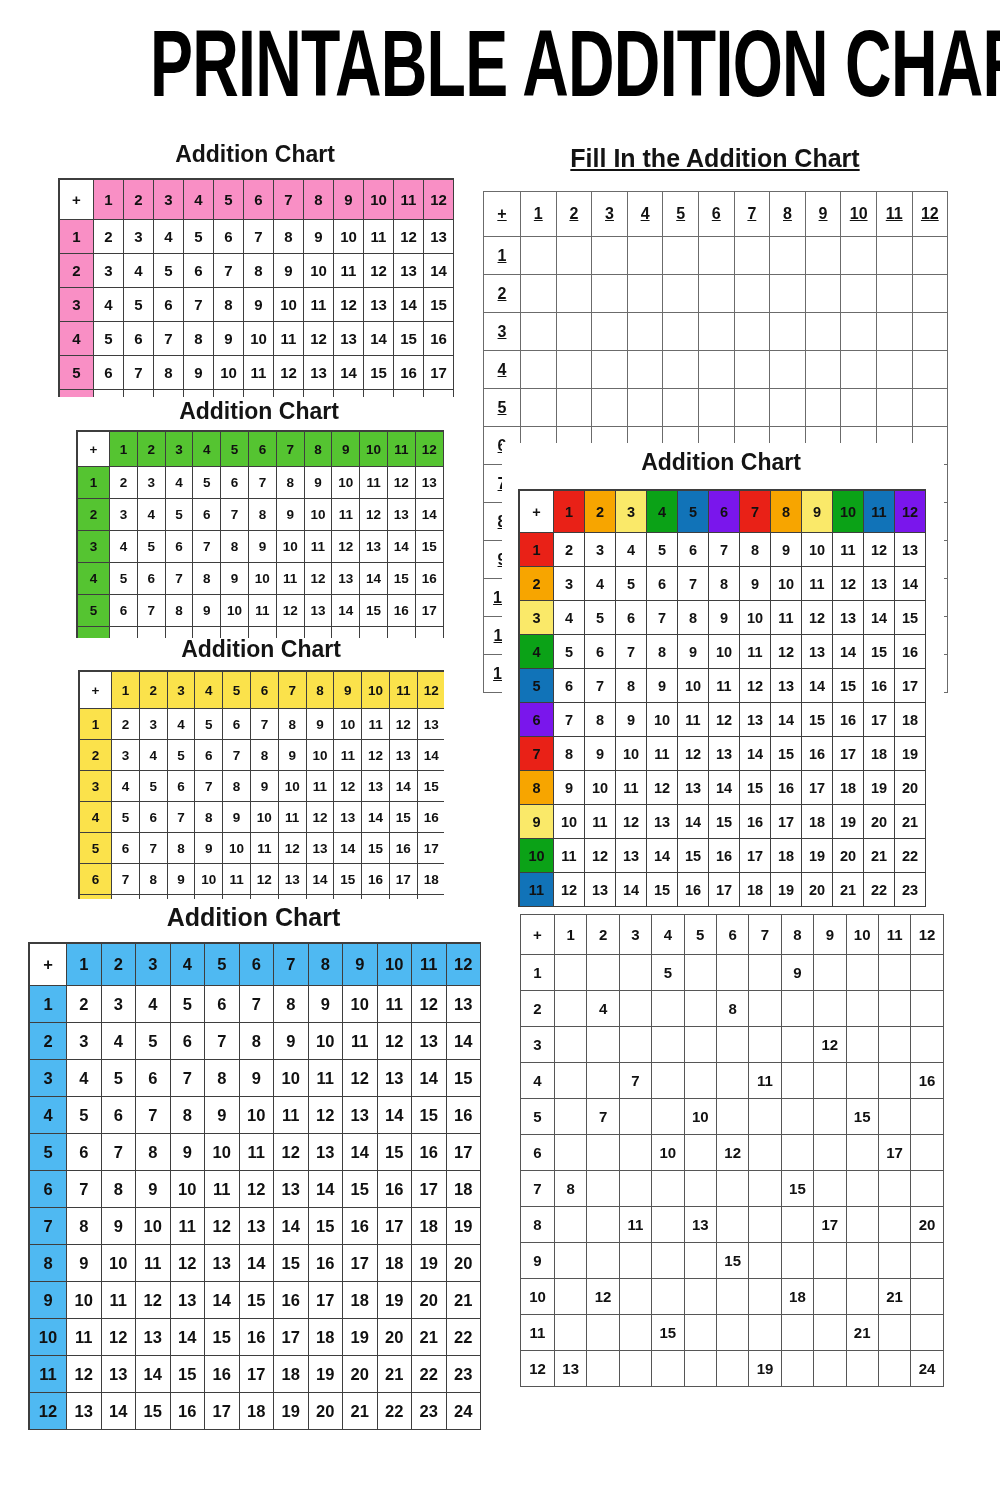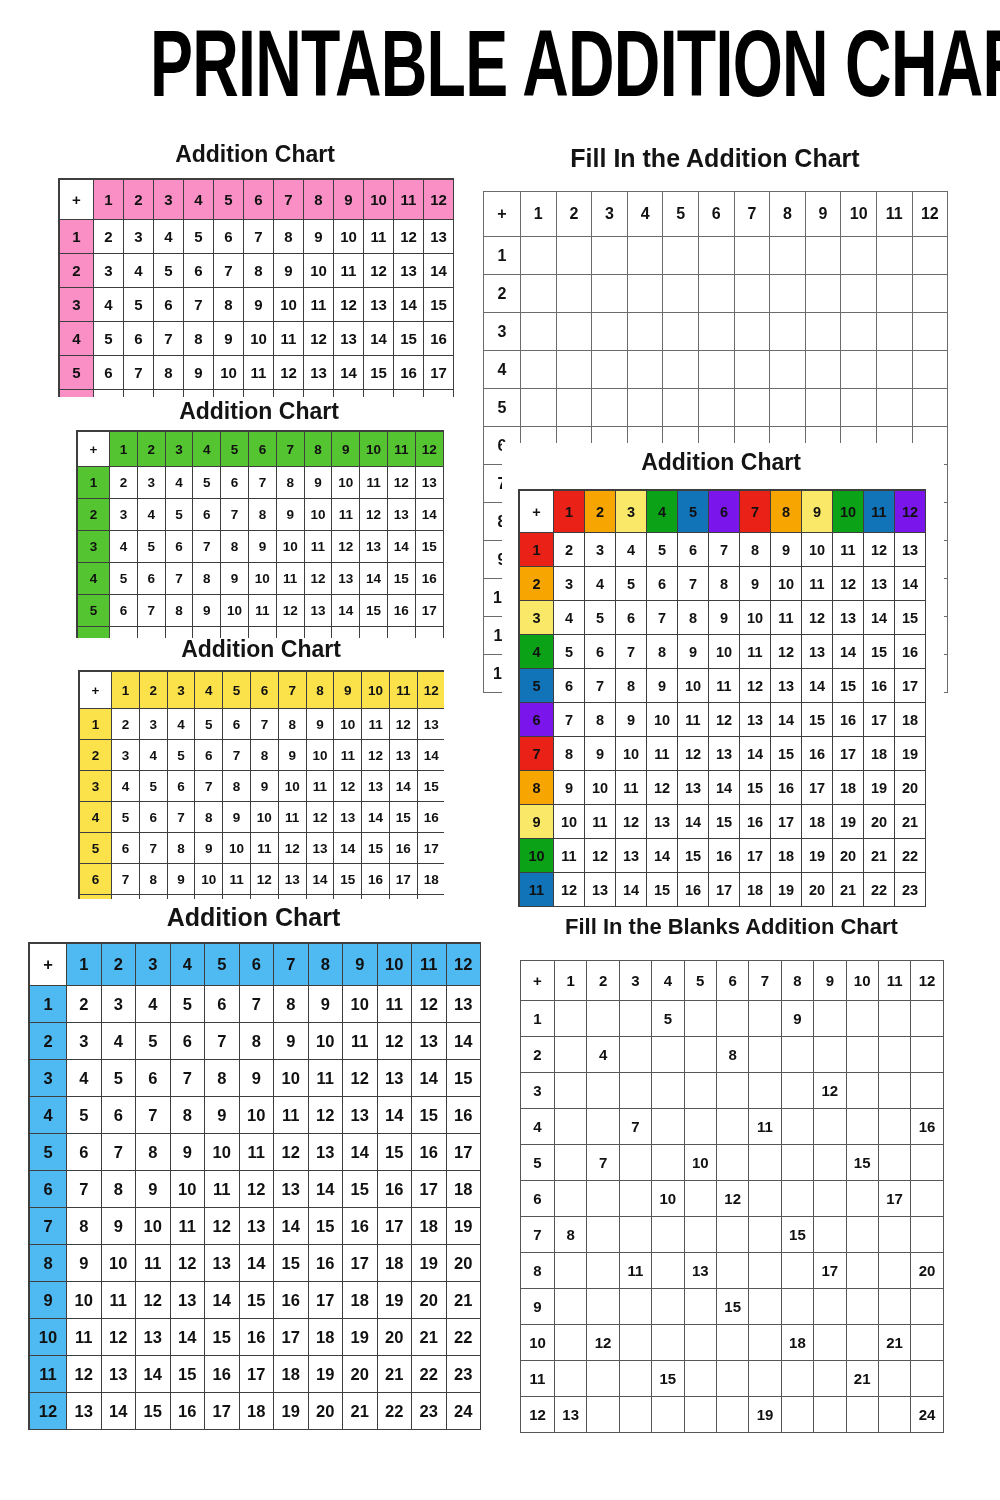--- a/index.html
+++ b/index.html
@@ -10,21 +10,21 @@
         transform:scale(0.70,1.02);transform-origin:center top;color:#000;}
   .chart{position:absolute;overflow:hidden;}
   .ctitle{font-size:23px;font-weight:bold;line-height:26px;text-align:center;color:#141414;}
   .cgrid{display:grid;width:max-content;border-top:2px solid #3e3e3e;border-left:2px solid #3e3e3e;}
   .acell{display:flex;align-items:center;justify-content:center;font-weight:bold;
          border-right:1.5px solid #3e3e3e;border-bottom:1.5px solid #3e3e3e;background:#fff;
          box-sizing:border-box;}
   
   #c-pink   {left:58px;  top:140px; width:400px; height:257px;}
   #c-pink   .ctitle{width:394px;line-height:28px;margin-bottom:10px;}
-  #c-fillin {left:483px; top:143px; width:470px; height:552px; z-index:1;}
+  #c-fillin {left:483px; top:143px; width:470px; height:552px; z-index:1;text-decoration:underline;}
   #c-fillin .ctitle{width:464px;font-size:25px;line-height:30px;margin-bottom:18px;}
   #c-fillin .cgrid{border-top:1.5px solid #6b6b6b;border-left:1.5px solid #6b6b6b;}
   #c-fillin .acell{border-right:1px solid #6b6b6b;border-bottom:1px solid #6b6b6b;}
   #c-green  {left:76px;  top:398px; width:368px; height:240px;}
   #c-green  .ctitle{width:366px;margin-bottom:6px;}
   #c-rainbow{left:502px; top:443px; width:442px; height:465px; background:#fff; z-index:2;}
   #c-rainbow .ctitle{width:406px;margin-left:16px;margin-top:6px;margin-bottom:14px;}
   #c-rainbow .cgrid{margin-left:16px;}
   #c-yellow {left:78px;  top:636px; width:366px; height:263px;}
   #c-yellow .ctitle{width:366px;margin-bottom:8px;}
@@ -861,21 +861,20 @@
         <div class="acell" style="background: rgb(255, 255, 255); height: 37px;">19</div>
         <div class="acell" style="background: rgb(255, 255, 255); height: 37px;">20</div>
         <div class="acell" style="background: rgb(255, 255, 255); height: 37px;">21</div>
         <div class="acell" style="background: rgb(255, 255, 255); height: 37px;">22</div>
         <div class="acell" style="background: rgb(255, 255, 255); height: 37px;">23</div>
         <div class="acell" style="background: rgb(255, 255, 255); height: 37px;">24</div>
       </div>
   </div>
 
   <div class="chart" id="c-blanks">
-    <div class="ctitle">Fill In the Blanks Addition Chart</div>
     <div class="cgrid" style="grid-template-columns: 34px repeat(12, 32.4px); font-size: 15px;">
         <div class="acell" style="background: rgb(255, 255, 255); height: 40px;">+</div>
         <div class="acell" style="background: rgb(255, 255, 255); height: 40px;">1</div>
         <div class="acell" style="background: rgb(255, 255, 255); height: 40px;">2</div>
         <div class="acell" style="background: rgb(255, 255, 255); height: 40px;">3</div>
         <div class="acell" style="background: rgb(255, 255, 255); height: 40px;">4</div>
         <div class="acell" style="background: rgb(255, 255, 255); height: 40px;">5</div>
         <div class="acell" style="background: rgb(255, 255, 255); height: 40px;">6</div>
         <div class="acell" style="background: rgb(255, 255, 255); height: 40px;">7</div>
         <div class="acell" style="background: rgb(255, 255, 255); height: 40px;">8</div>

